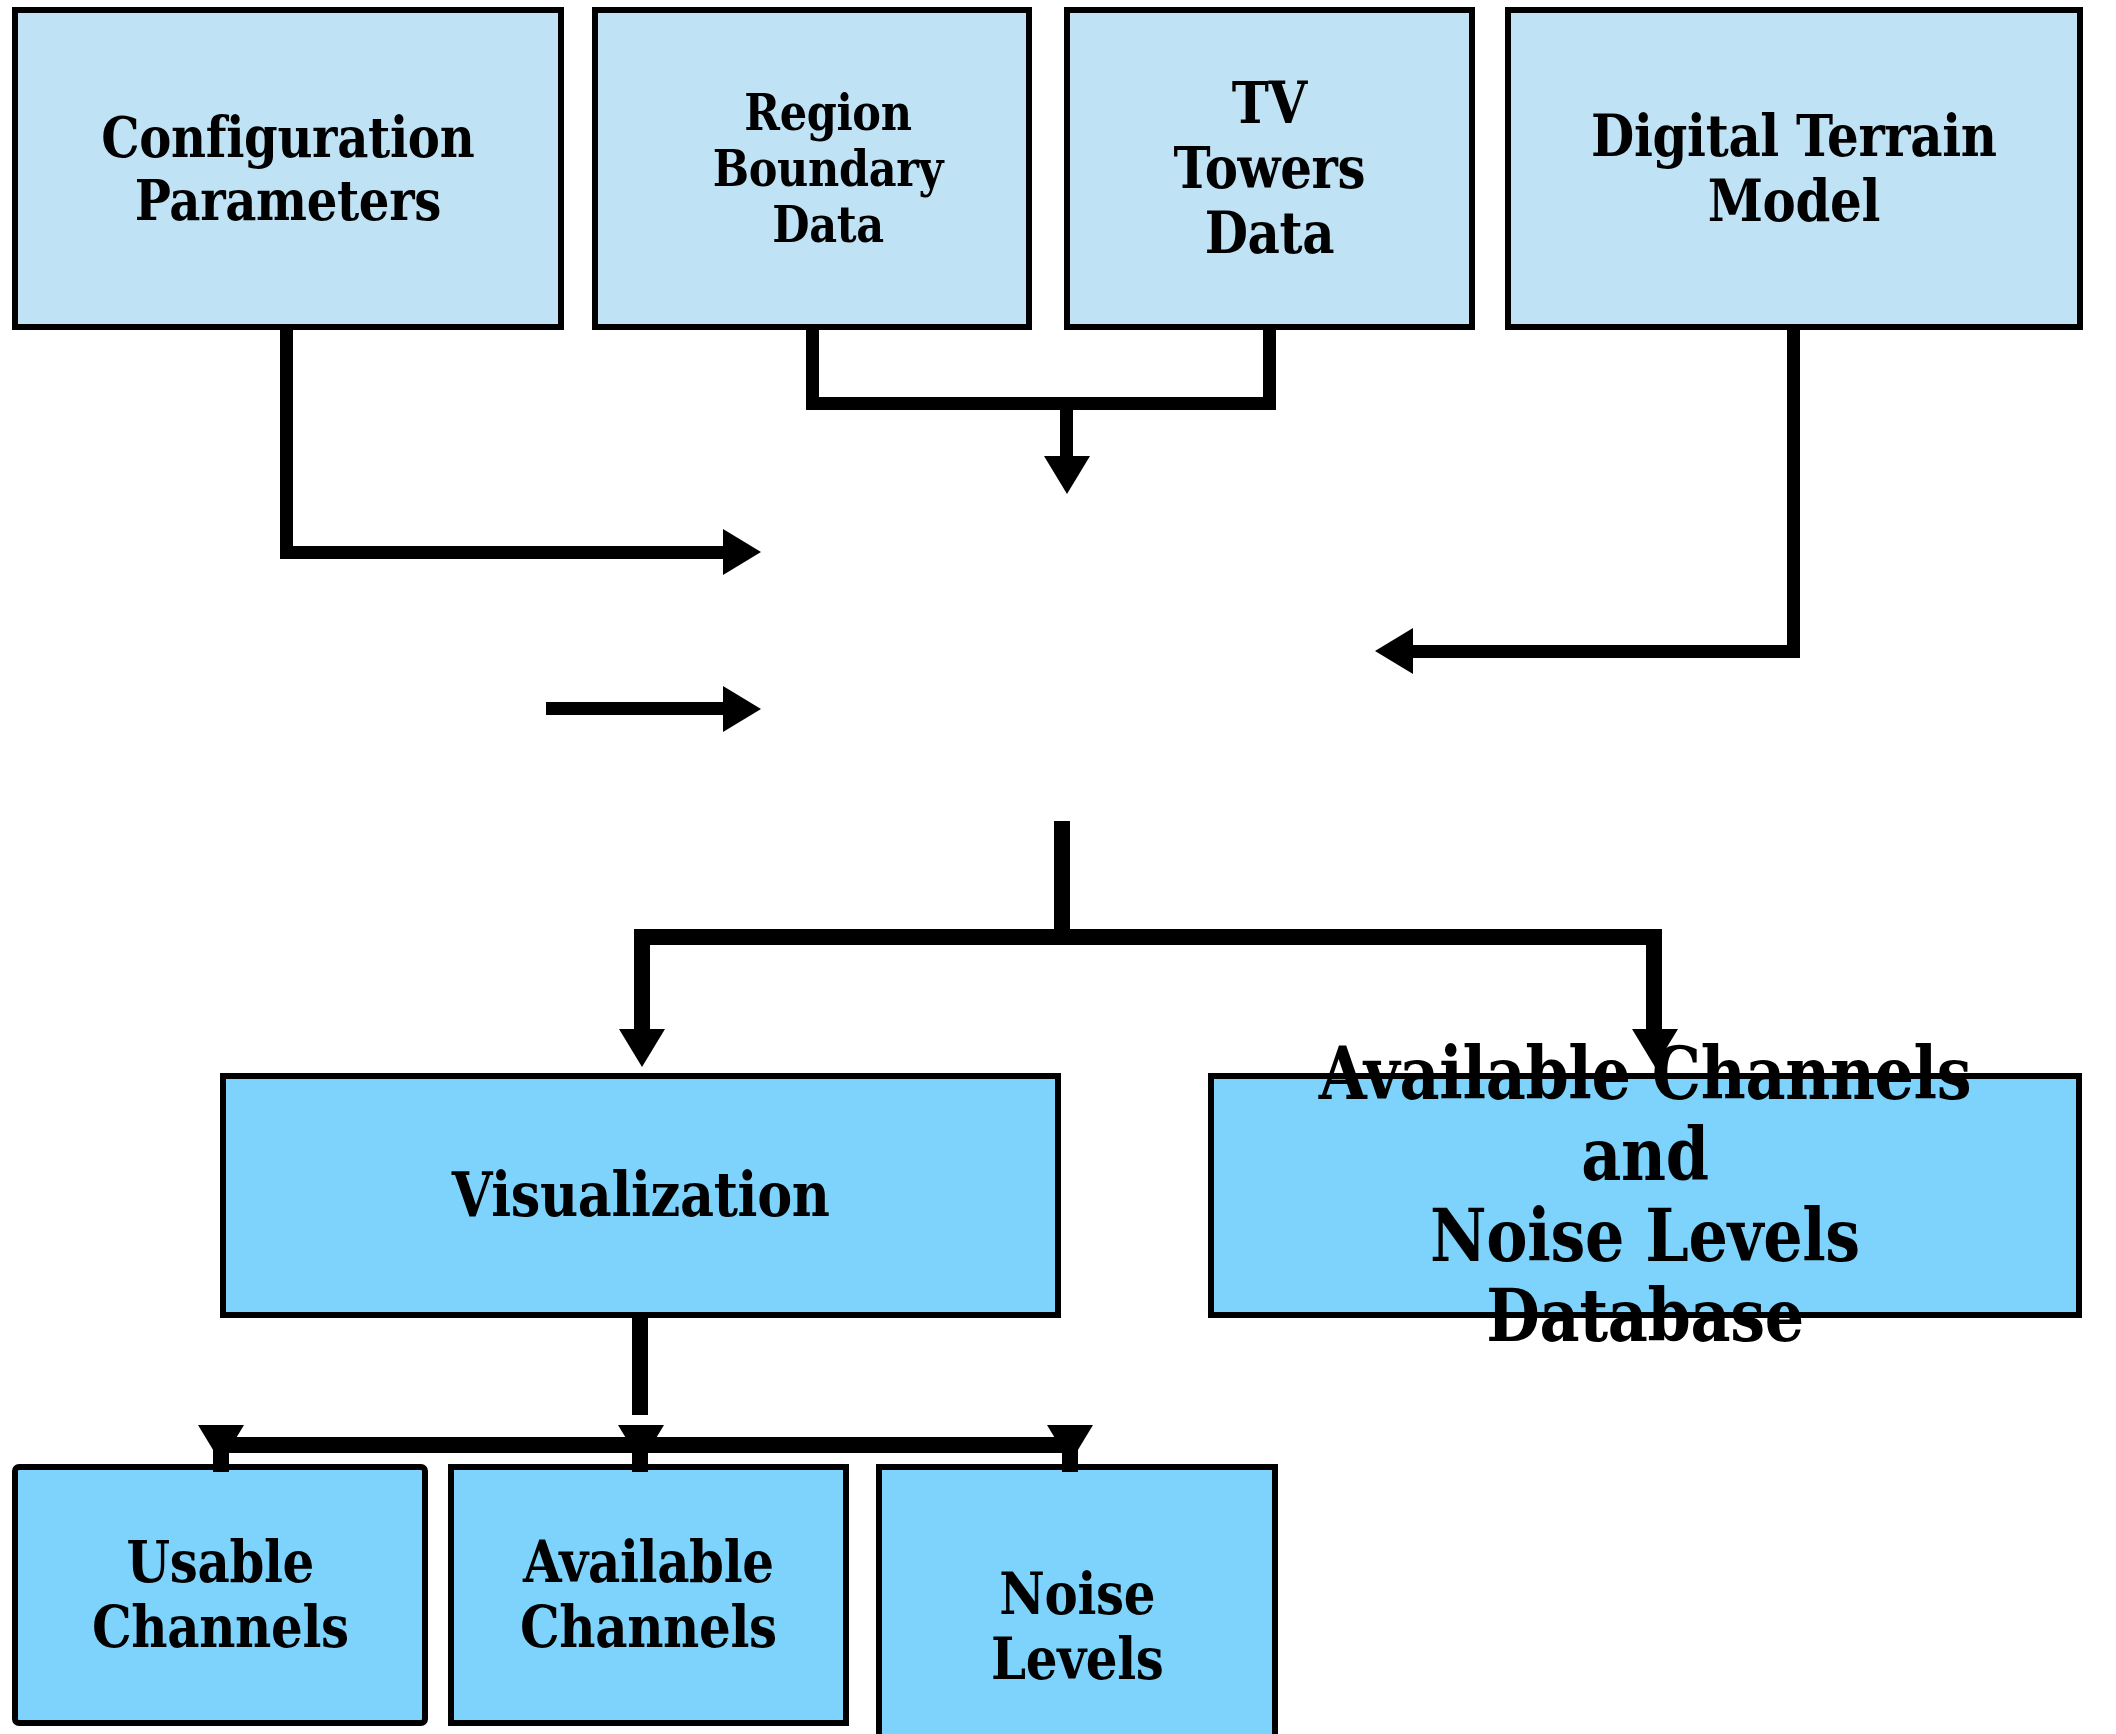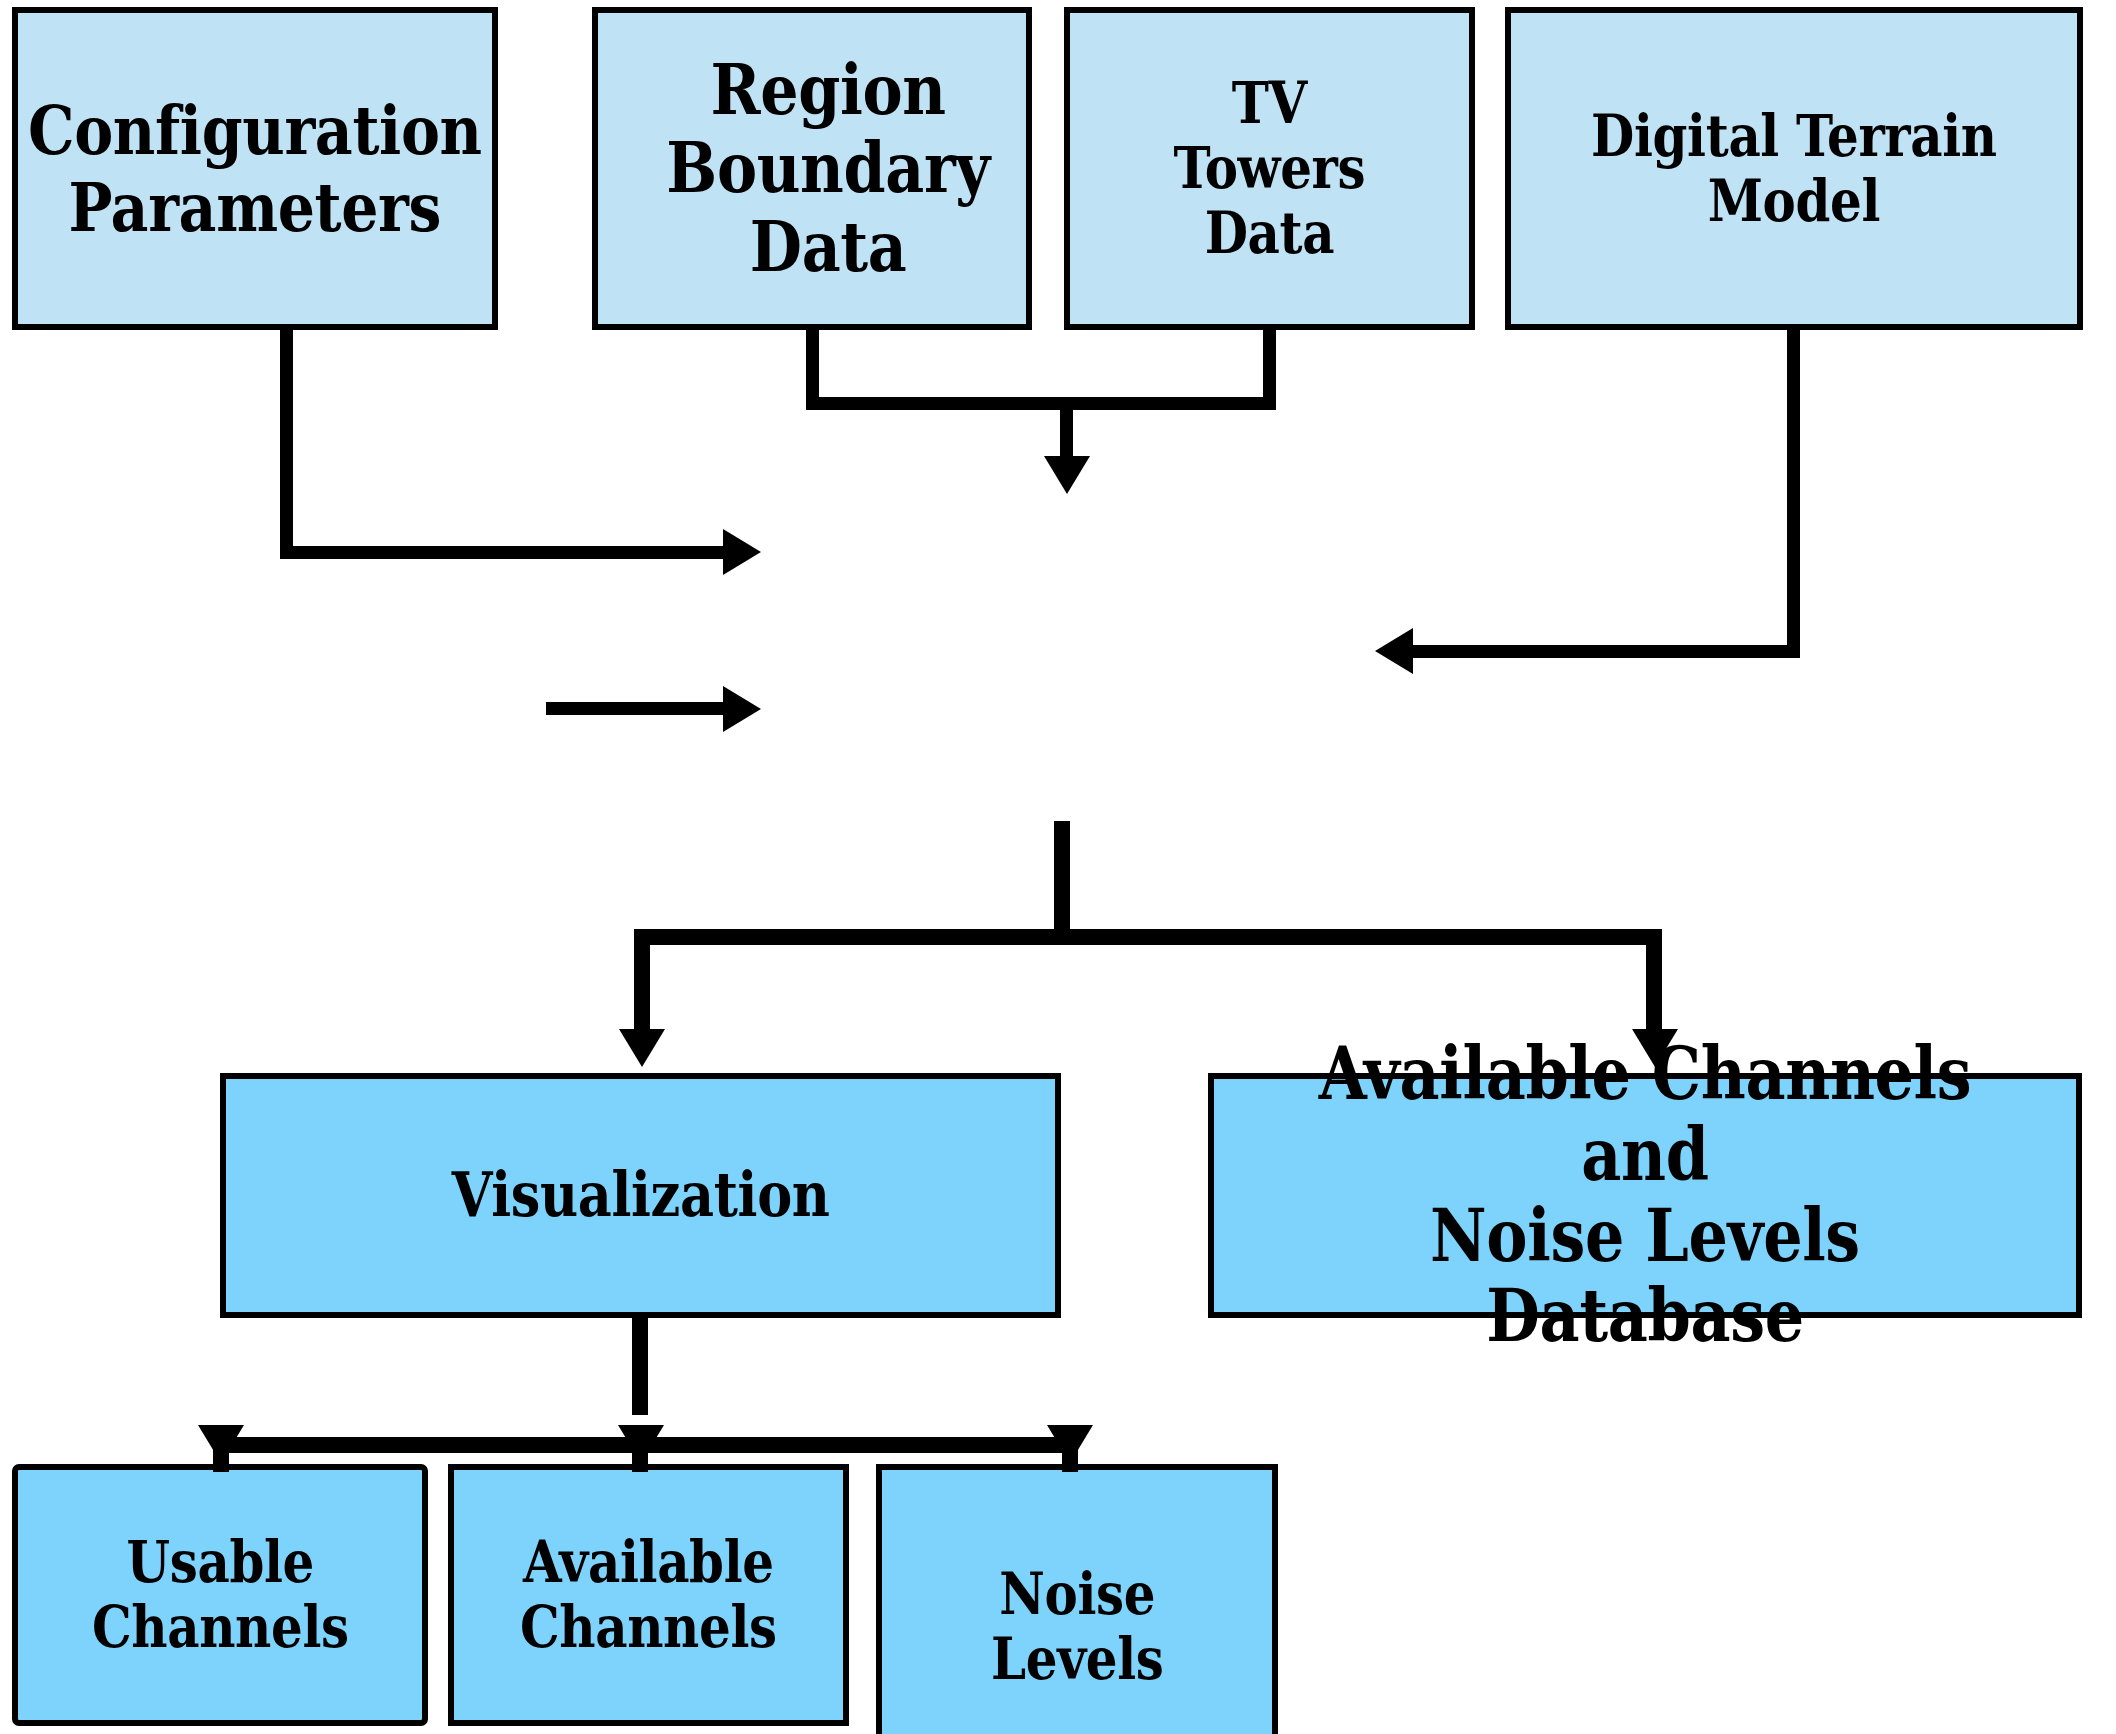--- a/index.html
+++ b/index.html
@@ -62,26 +62,26 @@
     border-top: 23px solid transparent;
     border-bottom: 23px solid transparent;
     border-right: 38px solid #000000;
   }
 </style>
 </head>
 <body>
 
 <div id="canvas">
 
-  <div class="node blue" style="left:12.2px; top:7px; width:486px; height:323px; font-size:68px;">
+  <div class="node blue" style="left:12.2px; top:7px; width:552px; height:323px; font-size:56px;">
     <span class="lbl">Configuration
 Parameters</span>
   </div>
 
-  <div class="node blue" style="left:592px; top:7px; width:440px; height:323px; font-size:70px;padding-left:32px;">
+  <div class="node blue" style="left:592px; top:7px; width:440px; height:323px; font-size:50px;padding-left:32px;">
     <span class="lbl">Region
 Boundary
 Data</span>
   </div>
 
   <div class="node blue" style="left:1064px; top:7px; width:411px; height:323px; font-size:58px;">
     <span class="lbl">TV
 Towers
 Data</span>
   </div>

